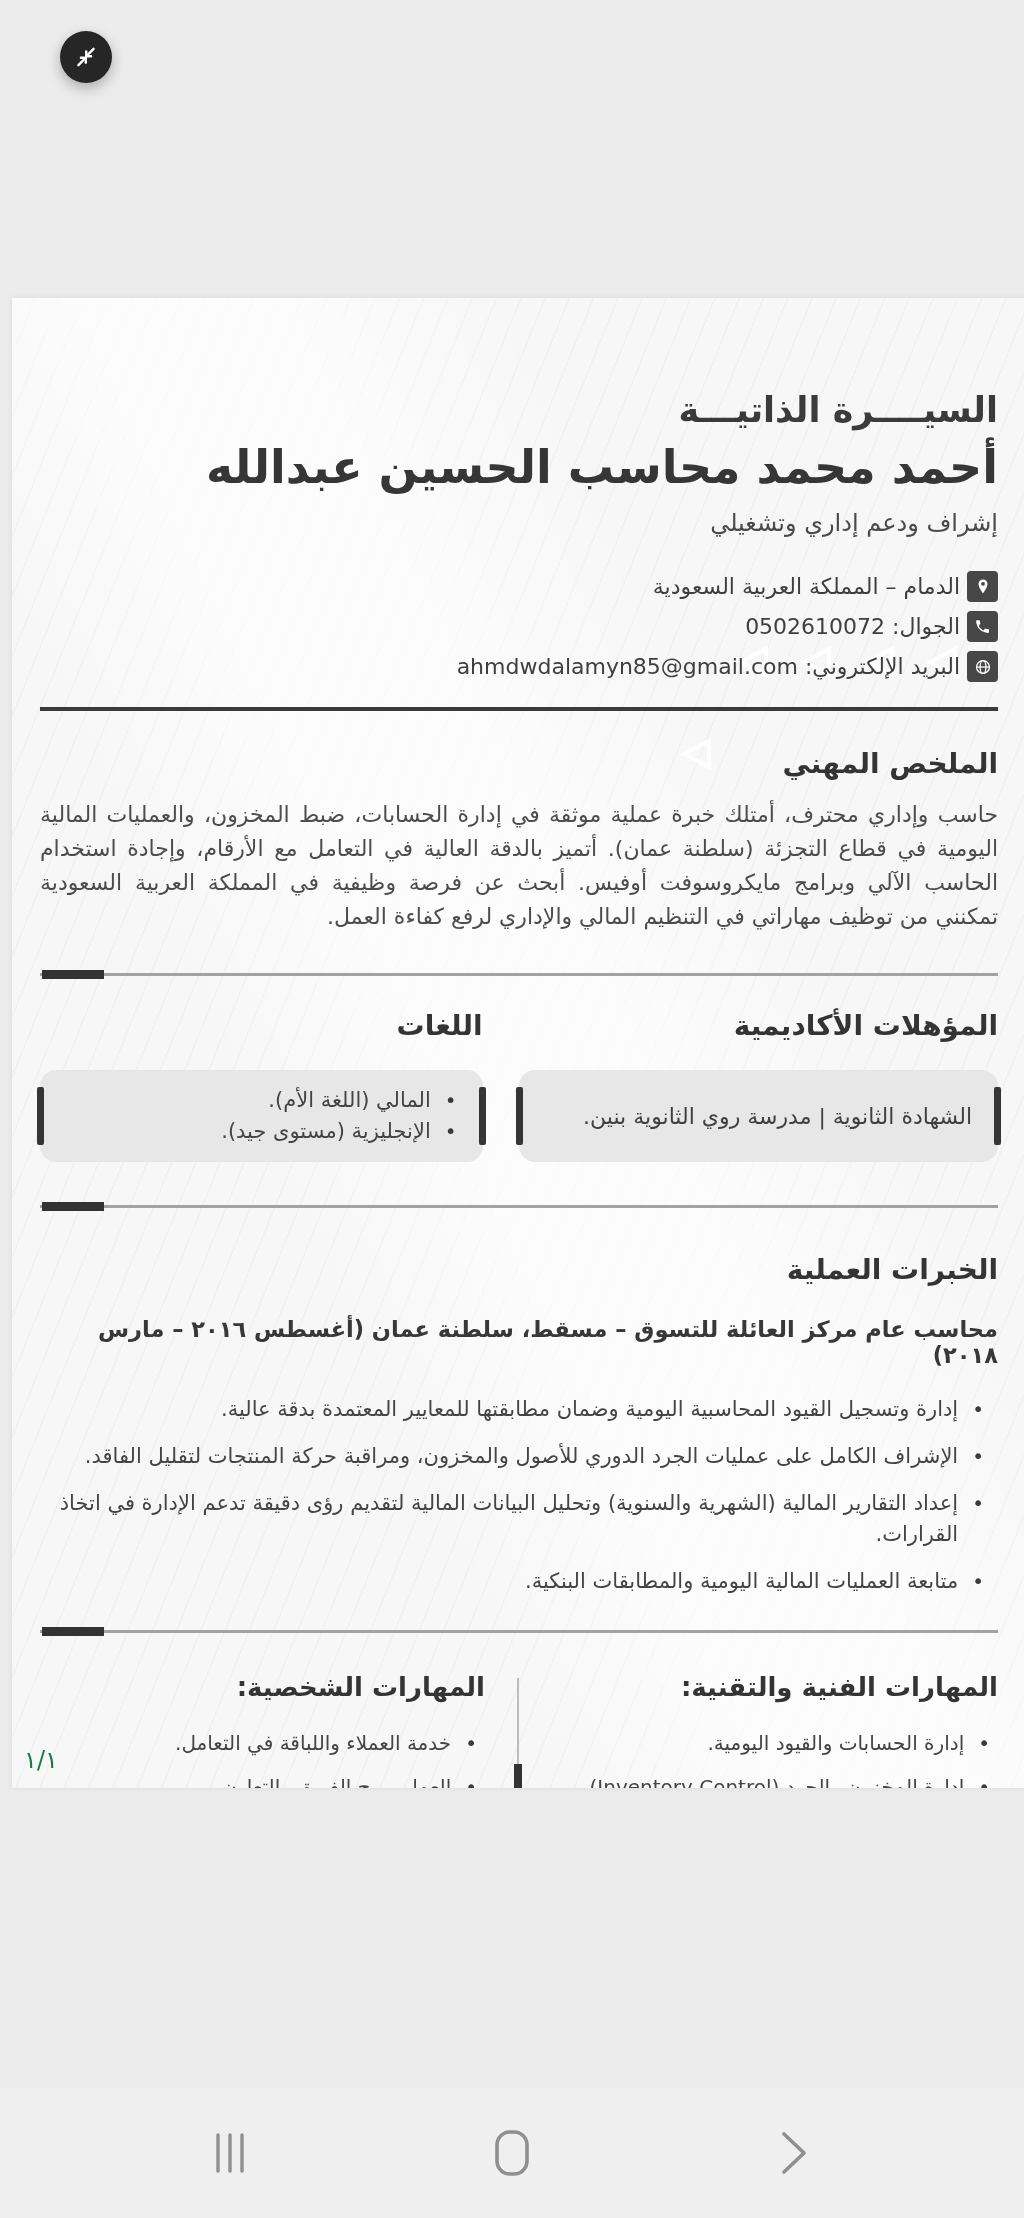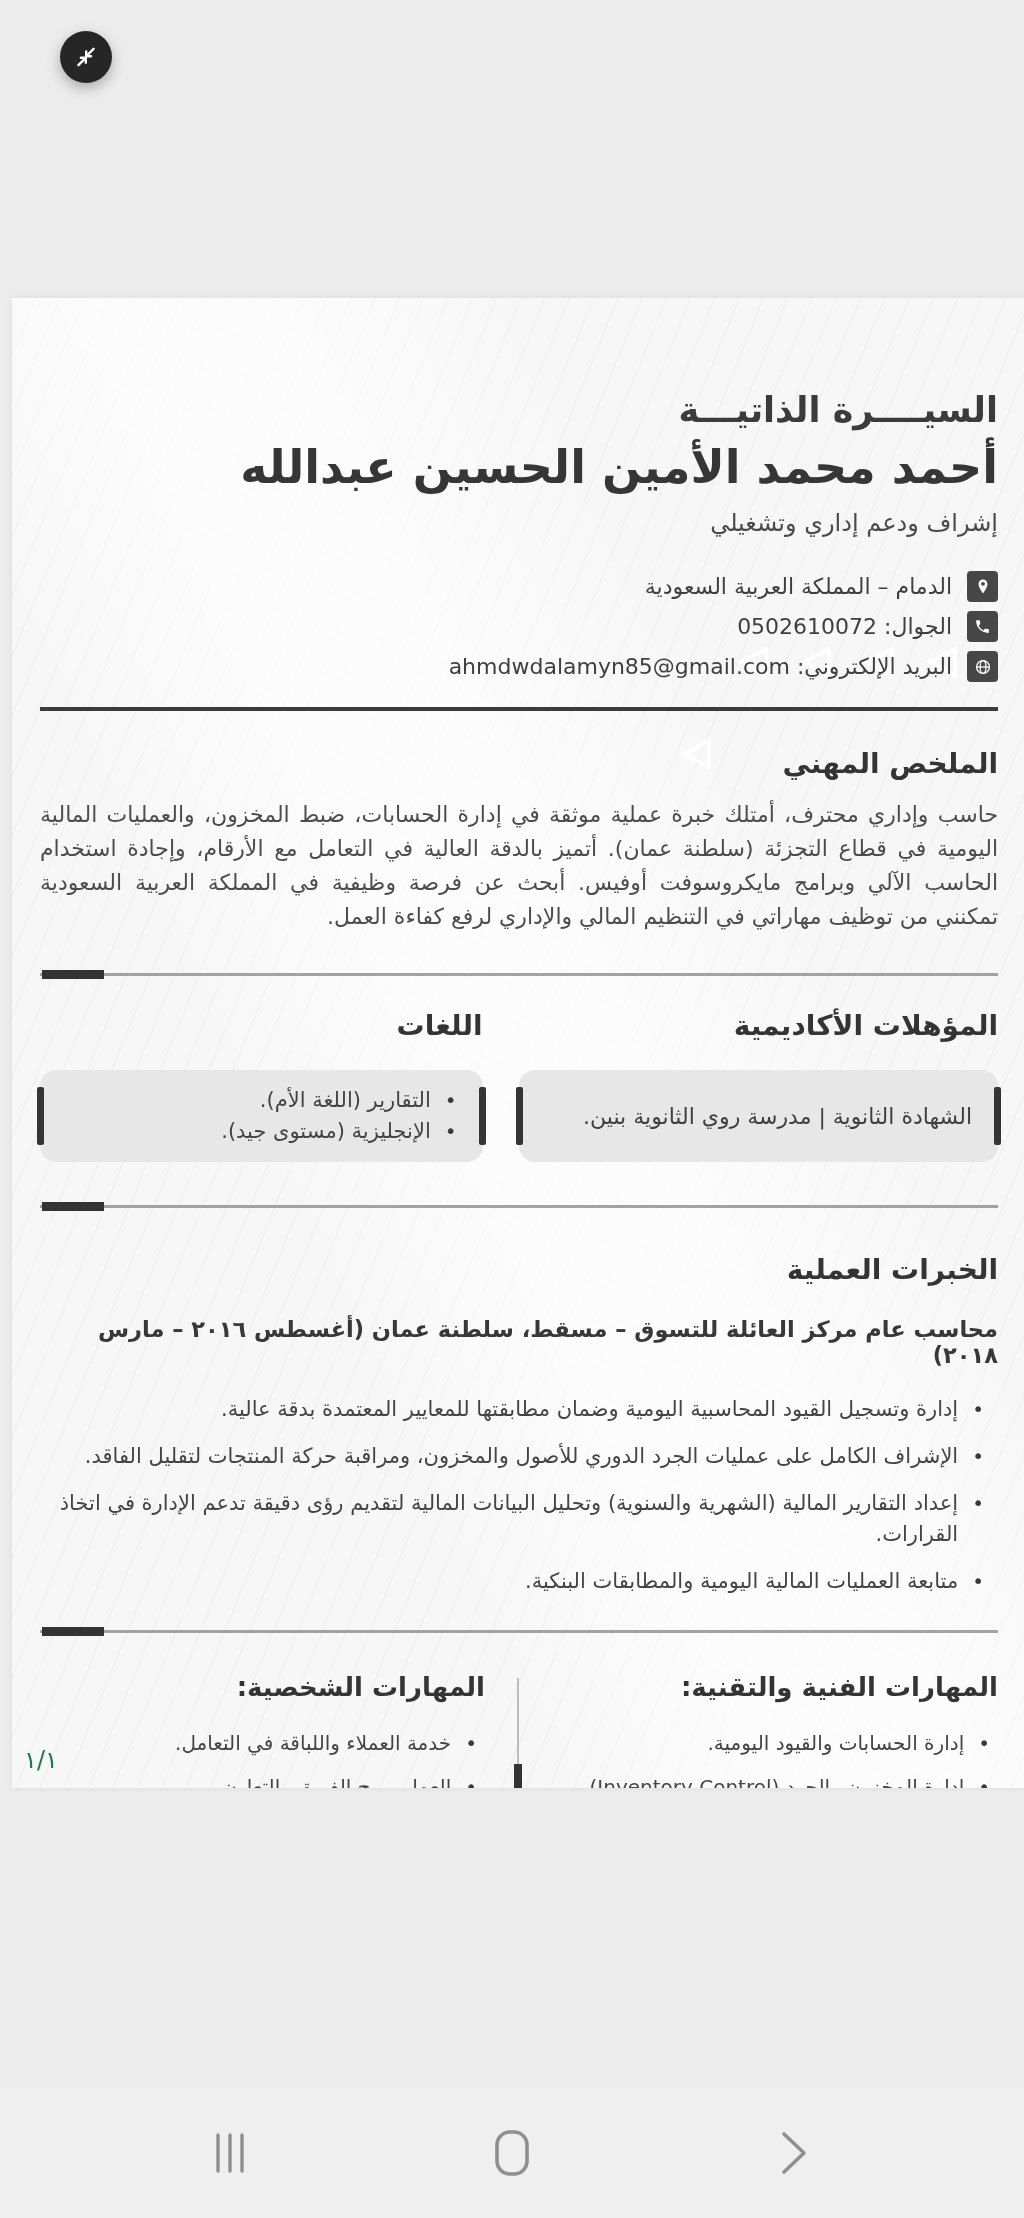--- a/index.html
+++ b/index.html
@@ -27,21 +27,21 @@
   .tri{width:36px;height:32px;}
   .tri polygon{fill:none;stroke:#ffffff;stroke-width:4;opacity:.95;}
 
   
   .doc-title{padding-top:92px;font-size:35px;font-weight:600;color:#3b3b3b;line-height:1.15;}
   .person-name{margin-top:10px;font-size:46px;font-weight:800;color:#363636;line-height:1.2;}
   .person-role{margin-top:14px;font-size:24px;color:#4a4a4a;}
 
   
   .contact{margin-top:34px;display:flex;flex-direction:column;gap:9px;}
-  .contact-row{display:flex;align-items:center;gap:15px;}
+  .contact-row{display:flex;align-items:center;gap:7px;}
   .badge{width:31px;height:31px;background:#474747;border-radius:4px;flex:0 0 auto;
          display:flex;align-items:center;justify-content:center;}
   .contact-text{font-size:22px;color:#3f3f3f;}
 
   
   .divider-strong{margin-top:25px;height:4px;background:#3b3b3b;}
   .divider-accent{position:relative;margin-top:0;height:9px;}
   .divider-accent .line{position:absolute;top:3px;left:0;right:0;height:2.5px;background:#a2a2a2;}
   .divider-accent .block{position:absolute;top:0;left:2px;width:62px;height:9px;background:#333;}
 
@@ -120,21 +120,21 @@
     </div>
     <div class="tri-row mid">
       <svg class="tri" viewBox="0 0 36 32">
           <polygon points="31,3 31,29 6,16"></polygon>
         </svg>
     </div>
 
     <div class="content">
 
       <div class="doc-title">السيــــرة الذاتيـــة</div>
-      <div class="person-name">أحمد محمد الأمين الحسين عبدالله</div>
+      <div class="person-name">أحمد محمد محاسب الحسين عبدالله</div>
       <div class="person-role">إشراف ودعم إداري وتشغيلي</div>
 
       <div class="contact">
         <div class="contact-row">
           <span class="badge">
             <svg width="18" height="18" viewBox="0 0 24 24">
                 <path fill="#ffffff" d="M12 2C8.7 2 6 4.7 6 8c0 4.5 6 12.5 6 12.5S18 12.5 18 8c0-3.3-2.7-6-6-6zm0 8.4A2.6 2.6 0 1 1 12 5.2a2.6 2.6 0 0 1 0 5.2z"></path>
               </svg>
           </span>
           <span class="contact-text">الدمام – المملكة العربية السعودية</span>
@@ -177,21 +177,21 @@
             <div class="card-text">الشهادة الثانوية | مدرسة روي الثانوية بنين.</div>
           </div>
         </div>
         <div class="col-left">
           <div class="section-title">اللغات</div>
           <div class="card">
             <div>
 
                 <div class="dot-row">
                   <span class="dot">•</span>
-                  <span class="dot-text">التقارير (اللغة الأم).</span>
+                  <span class="dot-text">المالي (اللغة الأم).</span>
                 </div>
 
                 <div class="dot-row">
                   <span class="dot">•</span>
                   <span class="dot-text">الإنجليزية (مستوى جيد).</span>
                 </div>
               </div>
           </div>
         </div>
       </div>

